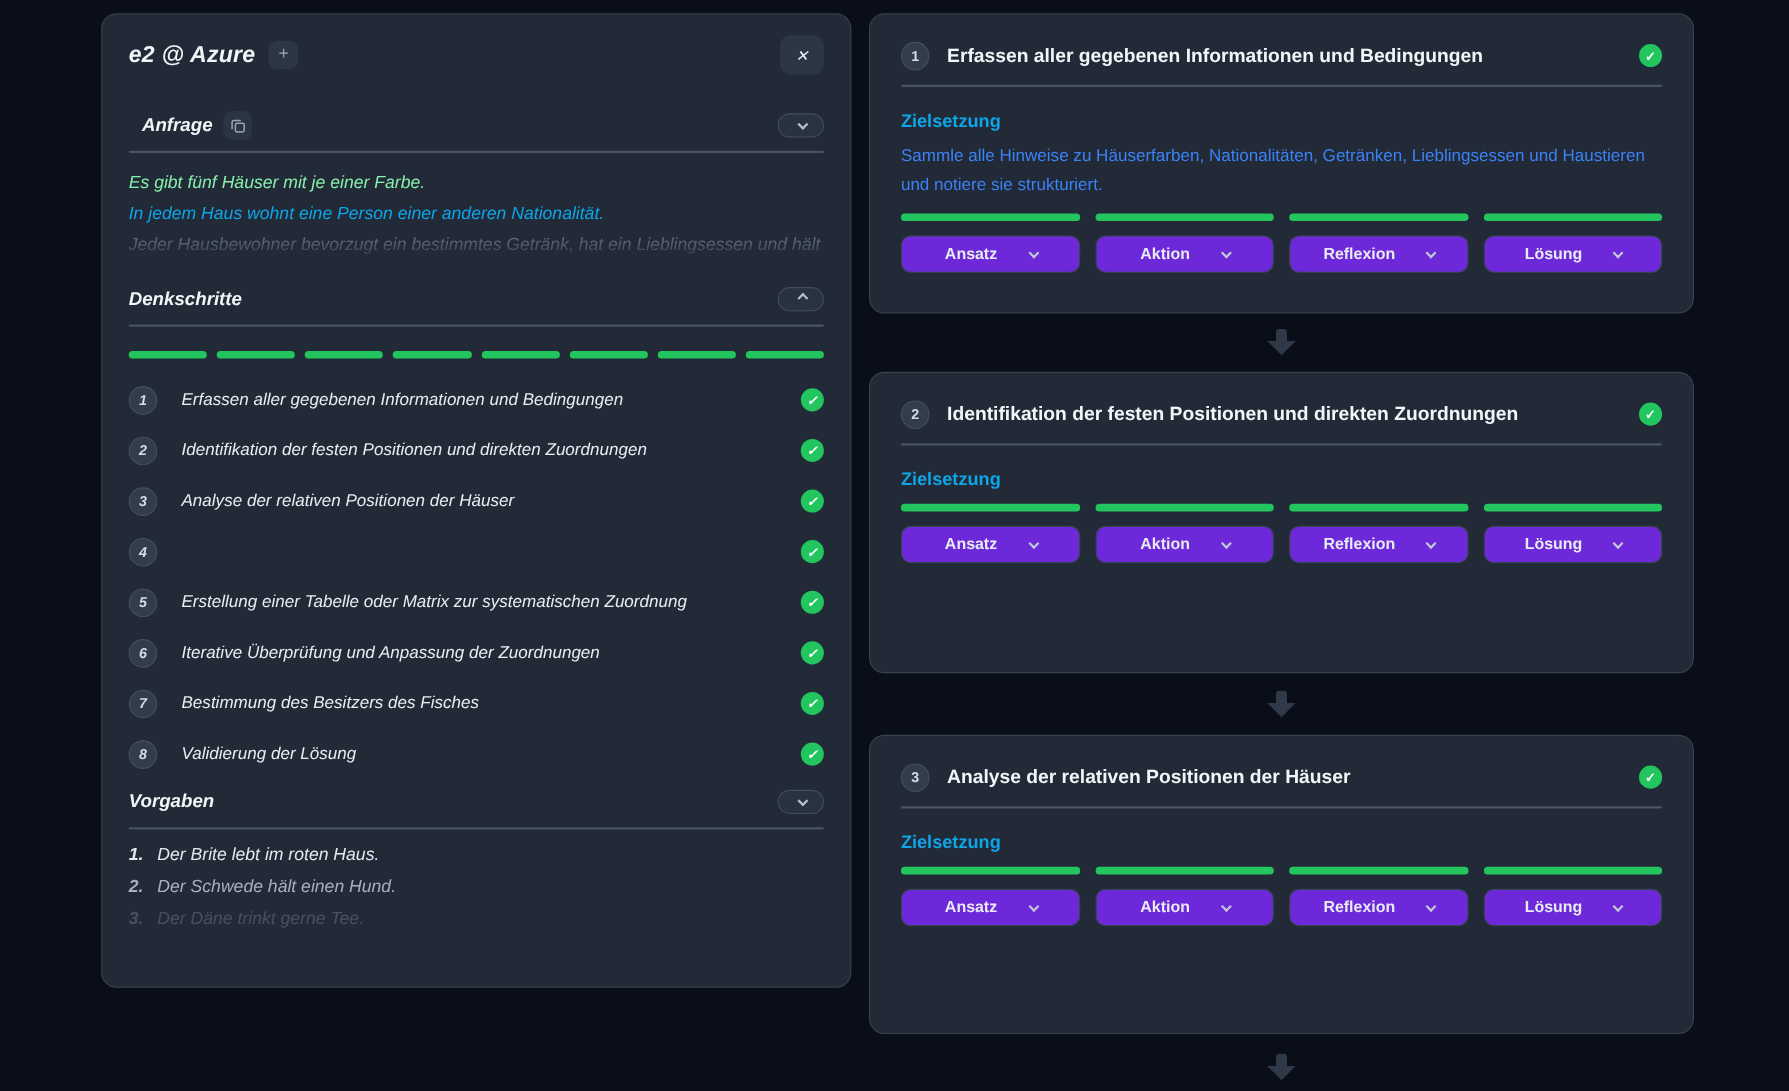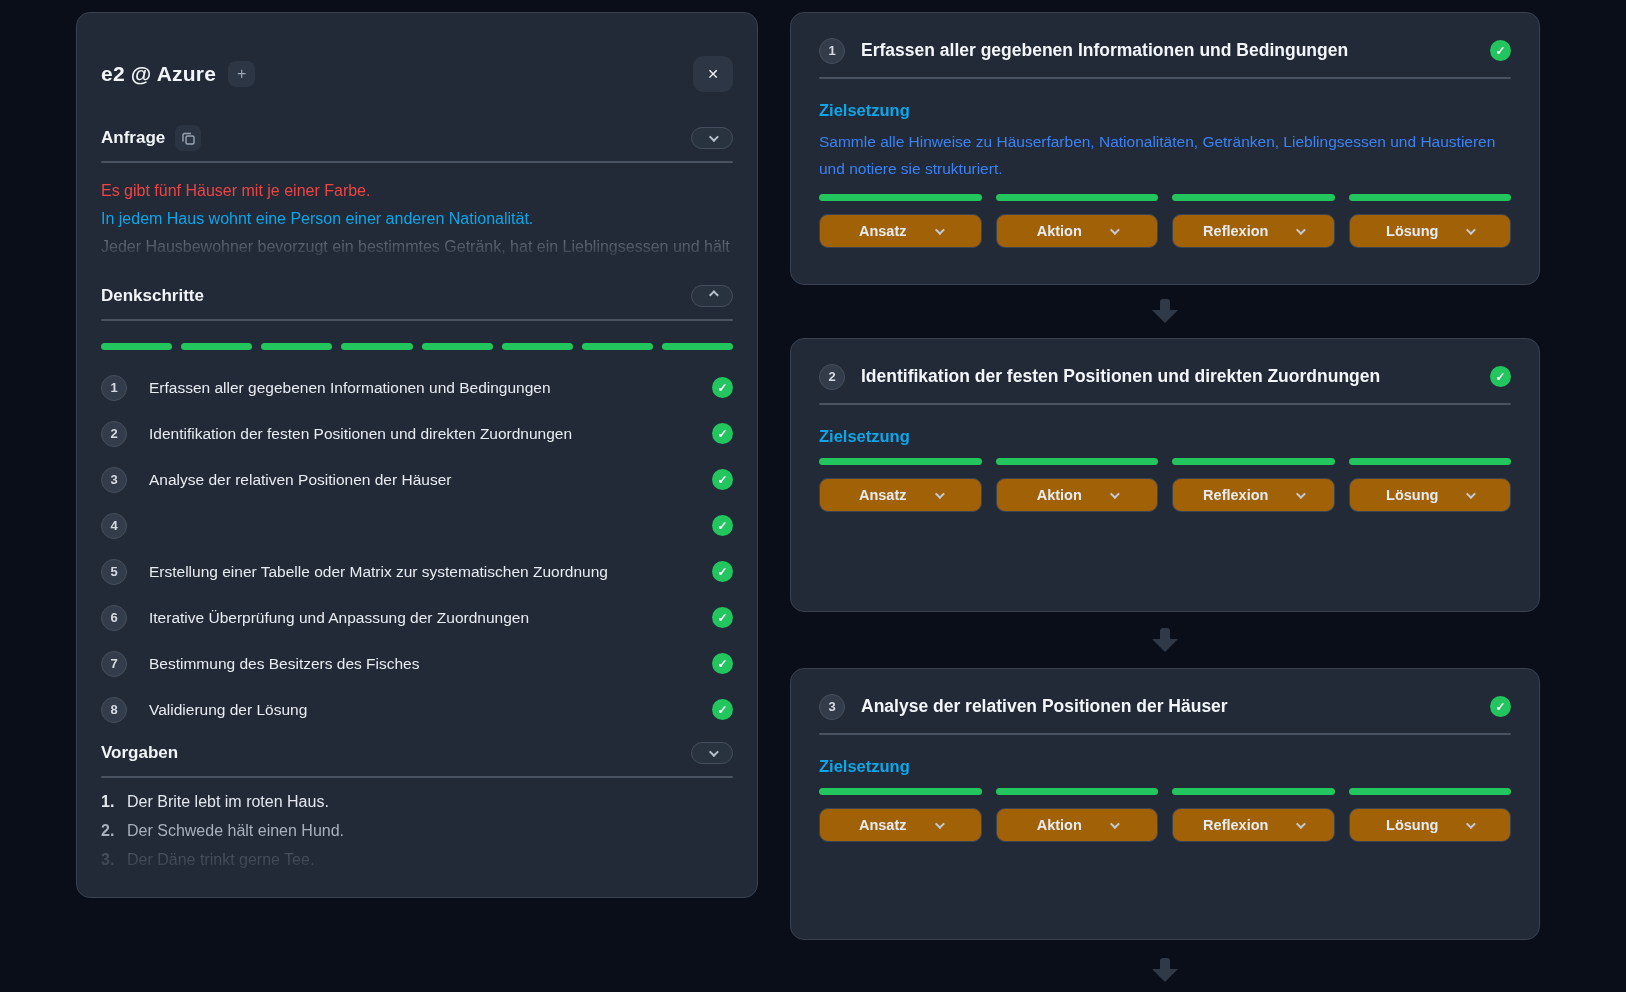--- a/index.html
+++ b/index.html
@@ -10,41 +10,41 @@
     position:relative;
     overflow:hidden;
   }
   .panel, .card {
     position:absolute;
     background:#212a36;
     border:1px solid #3a4250;
     border-radius:14px;
   }
   
-  .left-panel { left:76px; top:12px; width:682px; height:886px; padding:44px 24px; overflow:hidden; }
+  .left-panel { left:92px; top:12px; width:682px; height:886px; padding:20px 24px; overflow:hidden;font-style:italic; }
   .lp-header { display:flex; align-items:center; height:34px; }
   .lp-title { font-size:21px; font-weight:bold; color:#f2f5f8; letter-spacing:.2px; }
   .plus-btn { margin-left:12px; width:27px; height:26px; background:#2d3645; border-radius:8px;
               color:#9aa6b6; font-size:16px; display:flex; align-items:center; justify-content:center; cursor:pointer; }
   .close-btn { margin-left:auto; width:40px; height:36px; background:#2d3645; border-radius:10px;
                color:#eef1f5; font-size:14px; display:flex; align-items:center; justify-content:center; cursor:pointer; }
   .section-head { display:flex; align-items:center; height:22px; }
-  .sh-anfrage { margin-top:36px; }
+  .sh-anfrage { margin-top:36px;margin-left:12px; }
   .section-title { font-size:17px; font-weight:bold; color:#f2f5f8; }
   .copy-btn { margin-left:10px; width:26px; height:26px; border-radius:7px; background:#2b3442;
               display:flex; align-items:center; justify-content:center; cursor:pointer; }
   .pill { margin-left:auto; width:42px; height:22px; border:1px solid #434d5d; background:#29323f;
           border-radius:11px; display:flex; align-items:center; justify-content:center; cursor:pointer; }
   .chev { width:7px; height:7px; border-right:2px solid #b7bfcc; border-bottom:2px solid #b7bfcc; }
   .chev-down { transform:rotate(45deg) translateY(-2px); }
   .chev-up { transform:rotate(-135deg) translateY(2px); }
   .divider { height:2px; background:#4a5361; margin-top:12px; border-radius:1px; }
   .anfrage-body { margin-top:14px; height:86px; overflow:hidden; position:relative; }
   .anfrage-body p { font-size:16px; line-height:28px; white-space:nowrap; }
-  .al-0 { color:#ef4444; } .al-1 { color:#0ea5e9; } .al-2 { color:#79828f; } .al-3 { color:#3c4350; }
+  .al-0 { color:#86efac; } .al-1 { color:#0ea5e9; } .al-2 { color:#79828f; } .al-3 { color:#3c4350; }
   .fade-out { position:absolute; left:0; right:0; bottom:0; height:30px;
               background:linear-gradient(to bottom, rgba(33,42,54,0), #212a36); pointer-events:none; }
   .sh-denk { margin-top:22px; }
   .progress-row { display:flex; gap:9px; margin-top:22px; }
   .progress-row .seg { flex:1; height:7px; border-radius:4px; background:#22c55e; }
   .steps { margin-top:24px; }
   .step { display:flex; align-items:center; height:27px; margin-bottom:19px; cursor:pointer; }
   .badge { width:26px; height:26px; border-radius:50%; background:#333c4a; border:1px solid #454f5e;
            color:#d6dbe3; font-size:13px; font-weight:bold; display:flex; align-items:center;
            justify-content:center; flex:none; }
@@ -64,21 +64,21 @@
   .card-2 { top:338px; height:274px; }
   .card-3 { top:668px; height:272px; }
   .card-head { display:flex; align-items:center; height:27px; }
   .card-title { margin-left:16px; font-size:17.5px; font-weight:bold; color:#f3f6f9; }
   .card-divider { height:2px; background:#4a5361; margin-top:13px; border-radius:1px; }
   .card-sub { font-size:16.5px; font-weight:bold; color:#0ea5e9; margin-top:22px; }
   .card-desc { font-size:15.5px; color:#3b82f6; line-height:27px; margin-top:8px; min-height:54px; }
   .bars { display:flex; gap:14px; margin-top:12px; }
   .bars .bar { flex:1; height:7px; border-radius:4px; background:#22c55e; }
   .drops { display:flex; gap:14px; margin-top:13px; }
-  .drop { flex:1; height:34px; border:1px solid #3a4454; background:#a16207; border-radius:9px;
+  .drop { flex:1; height:34px; border:1px solid #3a4454; background:#6d28d9; border-radius:9px;
           display:flex; align-items:center; justify-content:center; gap:28px; color:#e7ebf1;
           font-size:14.5px; font-weight:bold; cursor:pointer; }
   .drop .chev { border-color:#c3cad6; }
   
   .arrow { position:absolute; left:1152px; width:26px; }
   .arrow-1 { top:299px; } .arrow-2 { top:628px; } .arrow-3 { top:958px; }
   .arrow .shaft { width:10px; height:11px; background:#2f3947; margin:0 auto; border-radius:3px 3px 0 0; }
   .arrow .head { width:0; height:0; border-left:13px solid transparent; border-right:13px solid transparent;
                  border-top:13px solid #2f3947; }
 </style>

